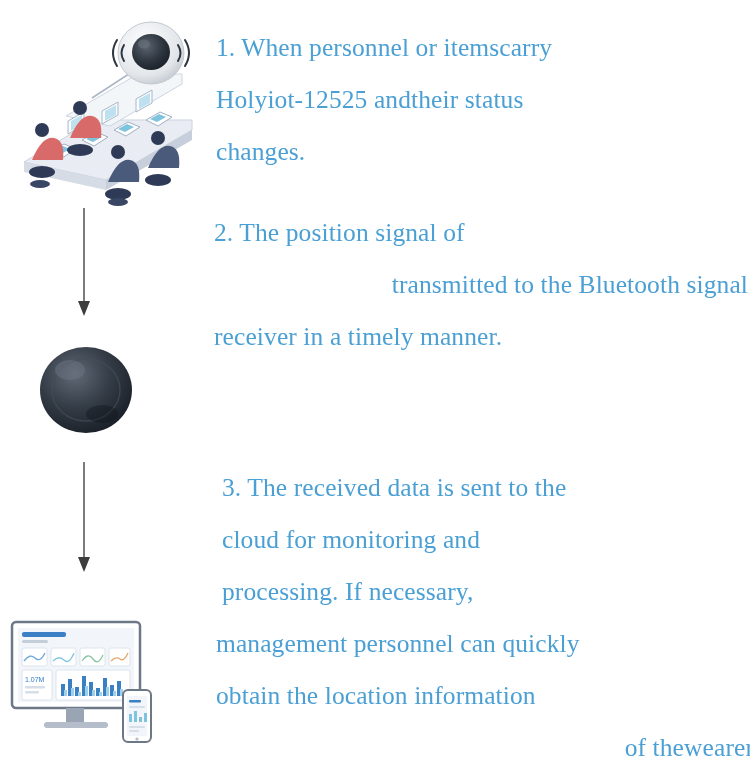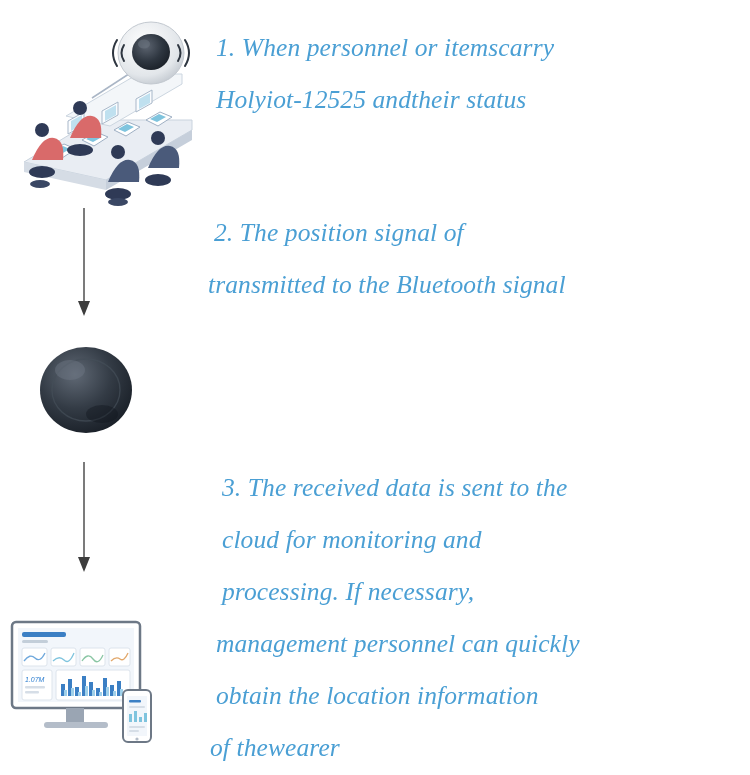--- a/index.html
+++ b/index.html
@@ -11,21 +11,20 @@
     height: 775px;
     background: #ffffff;
     font-family: "Liberation Serif", serif;
     overflow: hidden;
     position: relative;
   }
   .canvas {
     position: relative;
     width: 750px;
     height: 775px;
-    font-style: italic;
   }
 
   
   .left-col {
     position: absolute;
     left: 0;
     top: 0;
     width: 205px;
     height: 775px;
   }
@@ -107,21 +106,21 @@
   }
   .para-3 {
     left: 4px;
     top: 462px;
     width: 544px;
   }
 
   .line { display: block; white-space: nowrap; }
   .ind-1 { padding-left: 6px; }
   .ind-2 { padding-left: 12px; }
-  .ind-0 { padding-left: 0; }
+  .ind-0 { padding-left: 0; text-align: right; }
 </style>
 </head>
 <body>
 
 <div class="canvas">
 
   <div class="left-col">
 
     <svg class="office-illustration" viewBox="0 0 196 196">
 
@@ -299,25 +298,27 @@
       <rect x="121" y="112" width="10" height="2" rx="1" fill="#d6dee7"></rect>
       <circle cx="129" cy="121" r="1.6" fill="#b4bdc9"></circle>
     </svg>
   </div>
 
   <div class="text-col">
 
     <div class="para para-1">
       <span class="line ind-1">1. When personnel or itemscarry</span>
       <span class="line ind-1">Holyiot-12525 andtheir status</span>
+      <span class="line ind-1">changes.</span>
     </div>
 
     <div class="para para-2">
       <span class="line ind-1">2. The position signal of</span>
       <span class="line ind-0">transmitted to the Bluetooth signal</span>
+      <span class="line ind-1"> receiver in a timely manner.</span>
     </div>
 
     <div class="para para-3">
       <span class="line ind-2">3. The received data is sent to the</span>
       <span class="line ind-2"> cloud for monitoring  and</span>
       <span class="line ind-2"> processing. If necessary,</span>
       <span class="line ind-1">management personnel can quickly</span>
       <span class="line ind-1"> obtain the location information</span>
       <span class="line ind-0">of thewearer</span>
     </div>

